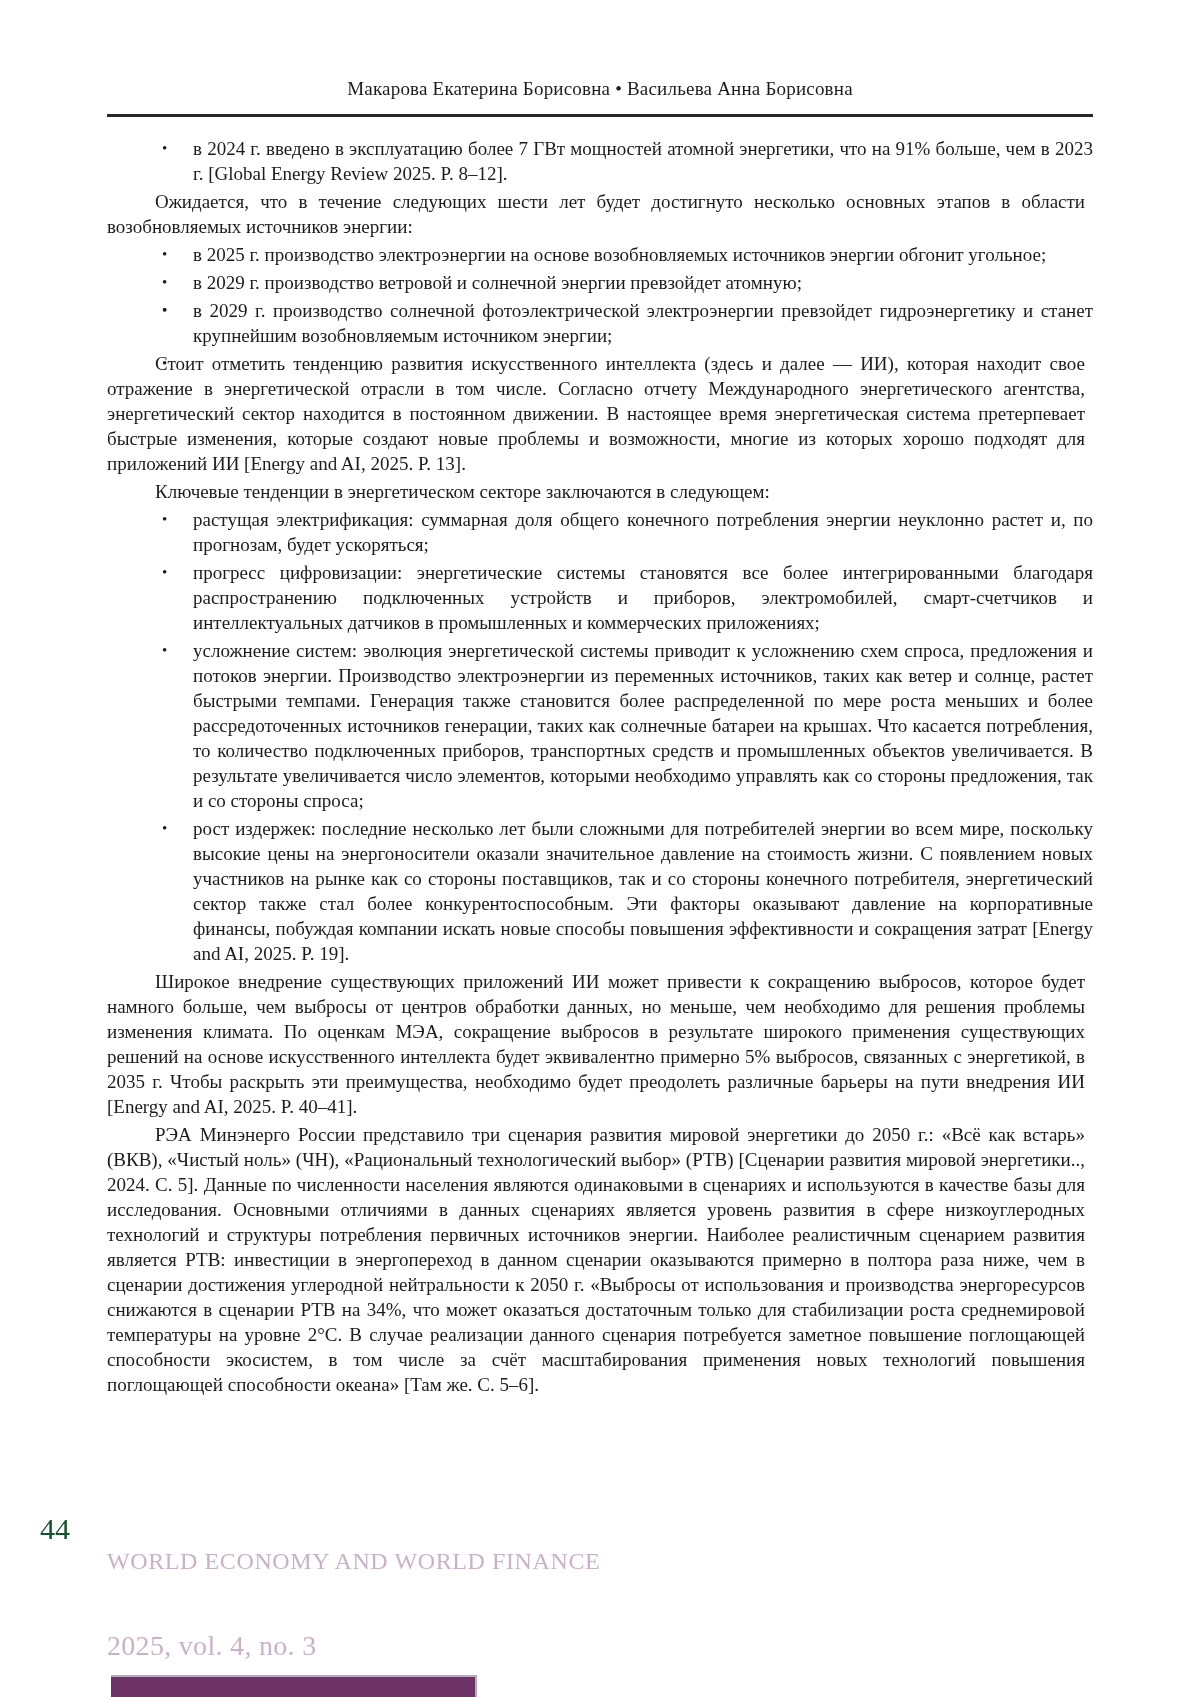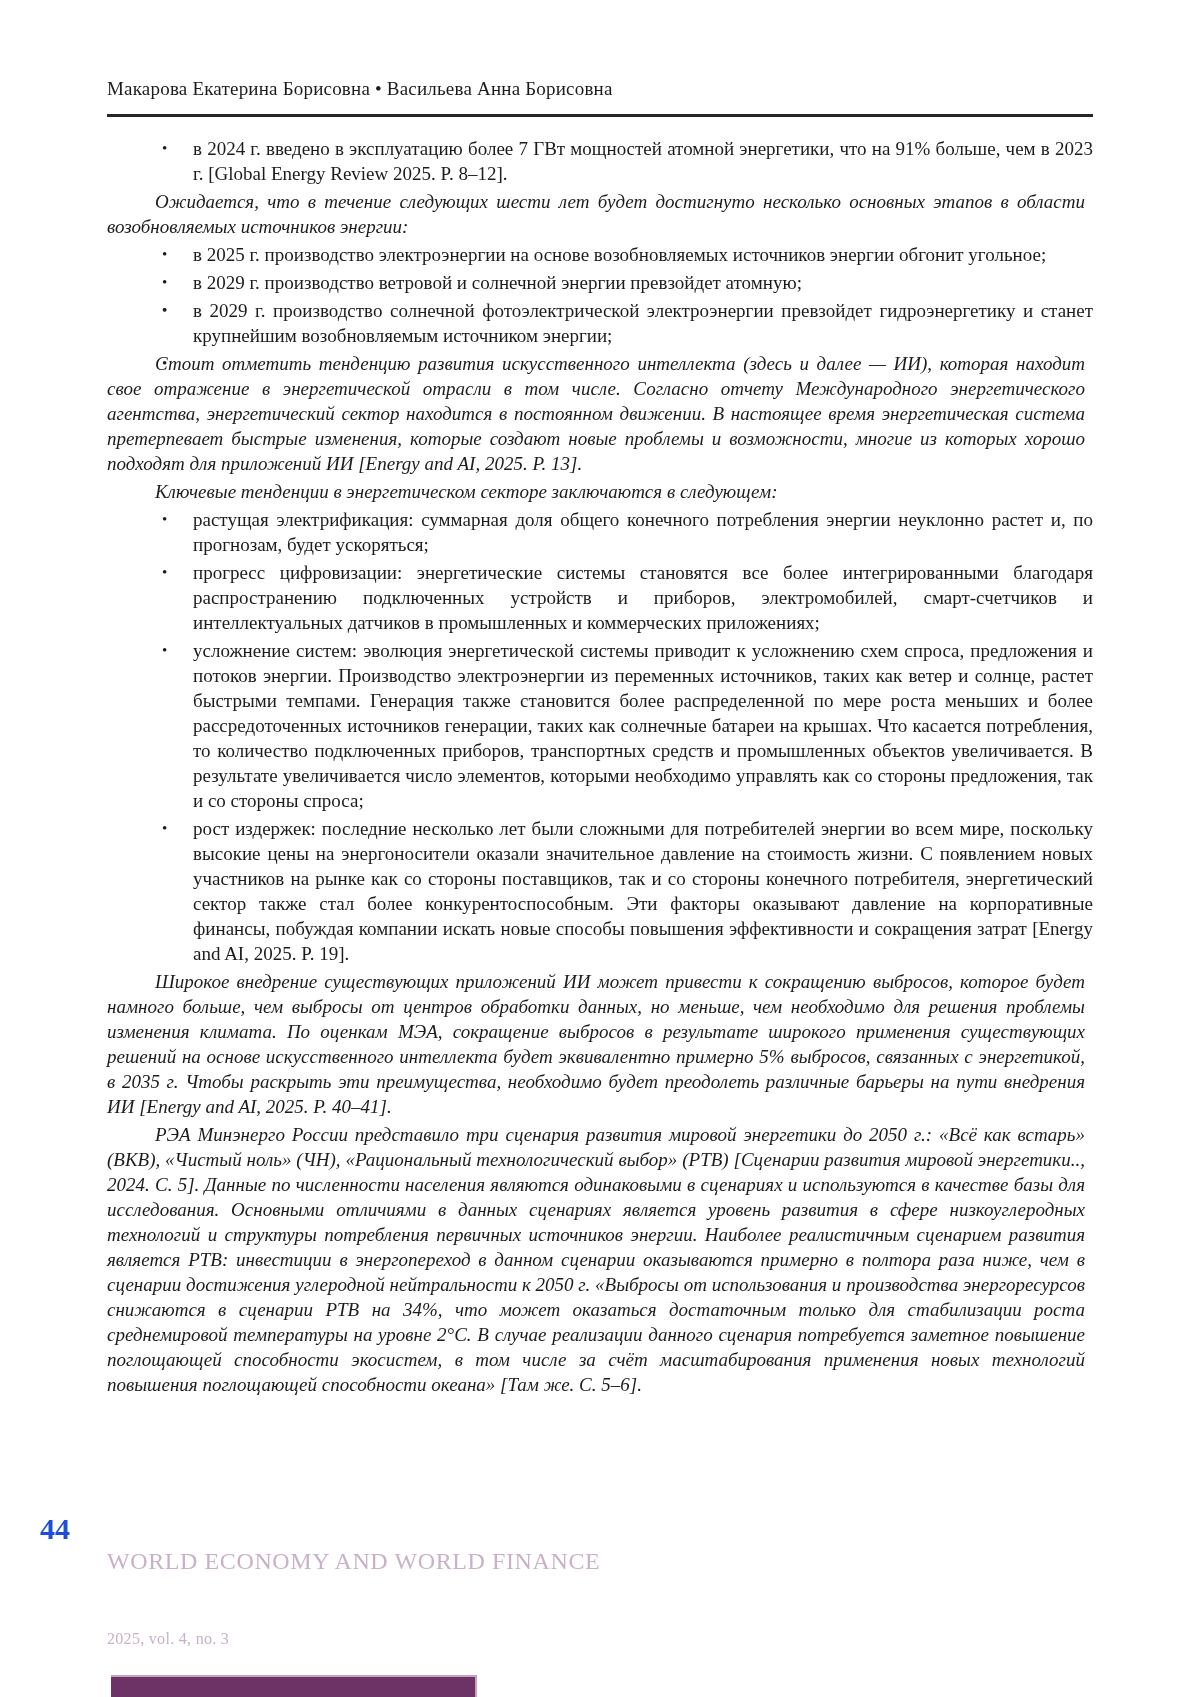--- a/index.html
+++ b/index.html
@@ -14,21 +14,21 @@
     background: #ffffff;
     overflow: hidden;
     font-family: "Liberation Serif", "DejaVu Serif", serif;
     color: var(--text, #1c1c1c);
   }
   .running-head {
     position: absolute;
     top: 78px;
     left: 107px;
     width: 986px;
-    text-align: left;
+    text-align: center;
     font-size: 19px;
     letter-spacing: 0.2px;
     color: var(--text, #1c1c1c);
   }
   .header-rule {
     position: absolute;
     top: 114px;
     left: 107px;
     width: 986px;
     height: 3px;
@@ -40,55 +40,54 @@
     left: 107px;
     width: 986px;
     font-size: 19px;
     line-height: 25px;
     text-align: justify;
     color: var(--text, #1c1c1c);
   }
   .para {
     margin: 3px 8px 0 0;
     text-indent: 48px;
-    font-style: italic;
   }
   .bullet-item {
     position: relative;
     margin: 3px 0 0 0;
     padding-left: 86px;
   }
   .bullet-item .marker {
     position: absolute;
     left: 55px;
     top: 0;
     font-size: 15px;
     line-height: 25px;
   }
   .page-number {
     position: absolute;
     left: 40px;
     top: 1512px;
     font-size: 30px;
-    font-weight: bold;
-    color: #1d4ed8;
+    font-weight: normal;
+    color: #14532d;
   }
   .journal-name {
     position: absolute;
     left: 107px;
     top: 1548px;
     font-size: 24px;
     letter-spacing: 0.6px;
     color: var(--footer-text, #c9b2c8);
   }
   .journal-issue {
     position: absolute;
     left: 107px;
     top: 1630px;
-    font-size: 16px;
+    font-size: 28px;
     letter-spacing: 0.3px;
     color: var(--footer-text, #c9b2c8);
   }
   .footer-bar {
     position: absolute;
     left: 111px;
     top: 1675px;
     width: 366px;
     height: 22px;
     background: var(--accent-bar, #6e3366);

